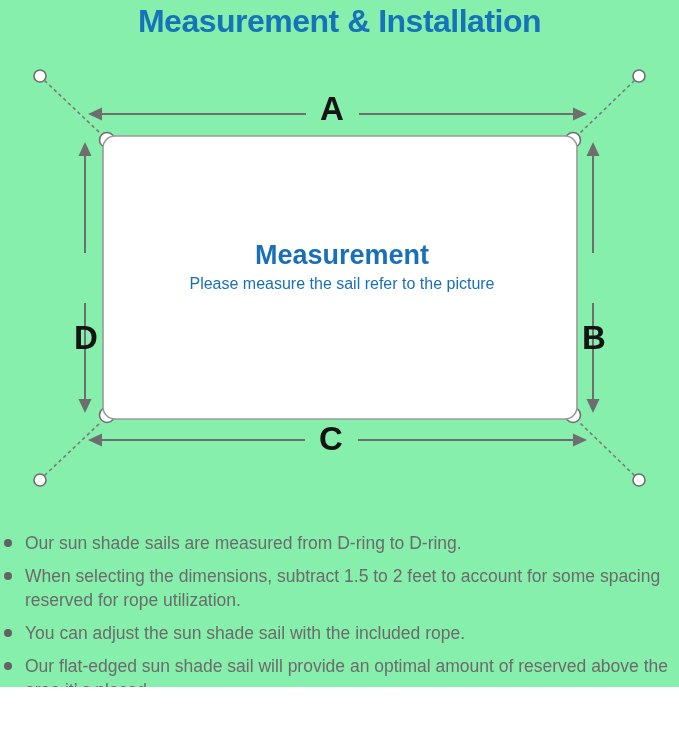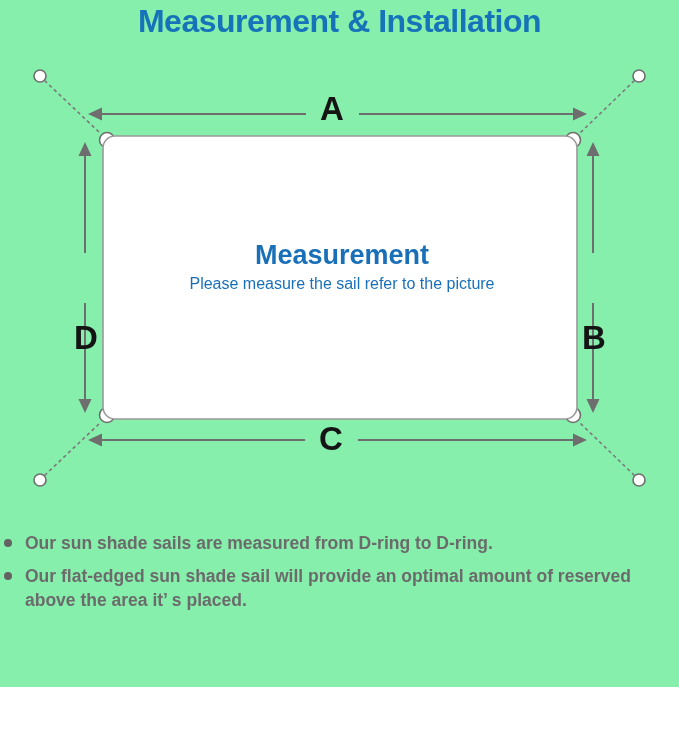--- a/index.html
+++ b/index.html
@@ -42,21 +42,20 @@
     padding: 0 2px 0 4px;
     list-style: none;
   }
   .note-item {
     display: flex;
     align-items: flex-start;
     margin-bottom: 9px;
     color: #6b6b6b;
     font-size: 17.5px;
     line-height: 24px;
-    font-weight: bold;
   }
   .note-bullet {
     flex: 0 0 auto;
     width: 8px;
     height: 8px;
     border-radius: 50%;
     background: #636363;
     margin: 8px 13px 0 0;
   }
   .note-text { flex: 1 1 auto; }
@@ -125,17 +124,25 @@
     <text class="center-subheading" x="342" y="232" text-anchor="middle">Please measure the sail refer to the picture</text>
   </svg>
 
   <ul class="notes">
     <li class="note-item">
       <span class="note-bullet"></span>
       <span class="note-text">Our sun shade sails are measured from D-ring to D-ring.</span>
     </li>
     <li class="note-item">
       <span class="note-bullet"></span>
+      <span class="note-text">When selecting the dimensions, subtract 1.5 to 2 feet to account for some spacing reserved for rope utilization.</span>
+    </li>
+    <li class="note-item">
+      <span class="note-bullet"></span>
+      <span class="note-text">You can adjust the sun shade sail with the included rope.</span>
+    </li>
+    <li class="note-item">
+      <span class="note-bullet"></span>
       <span class="note-text">Our flat-edged sun shade sail will provide an optimal amount of reserved above the area it’ s placed.</span>
     </li>
   </ul>
 
 </div>
 
 </body></html>

